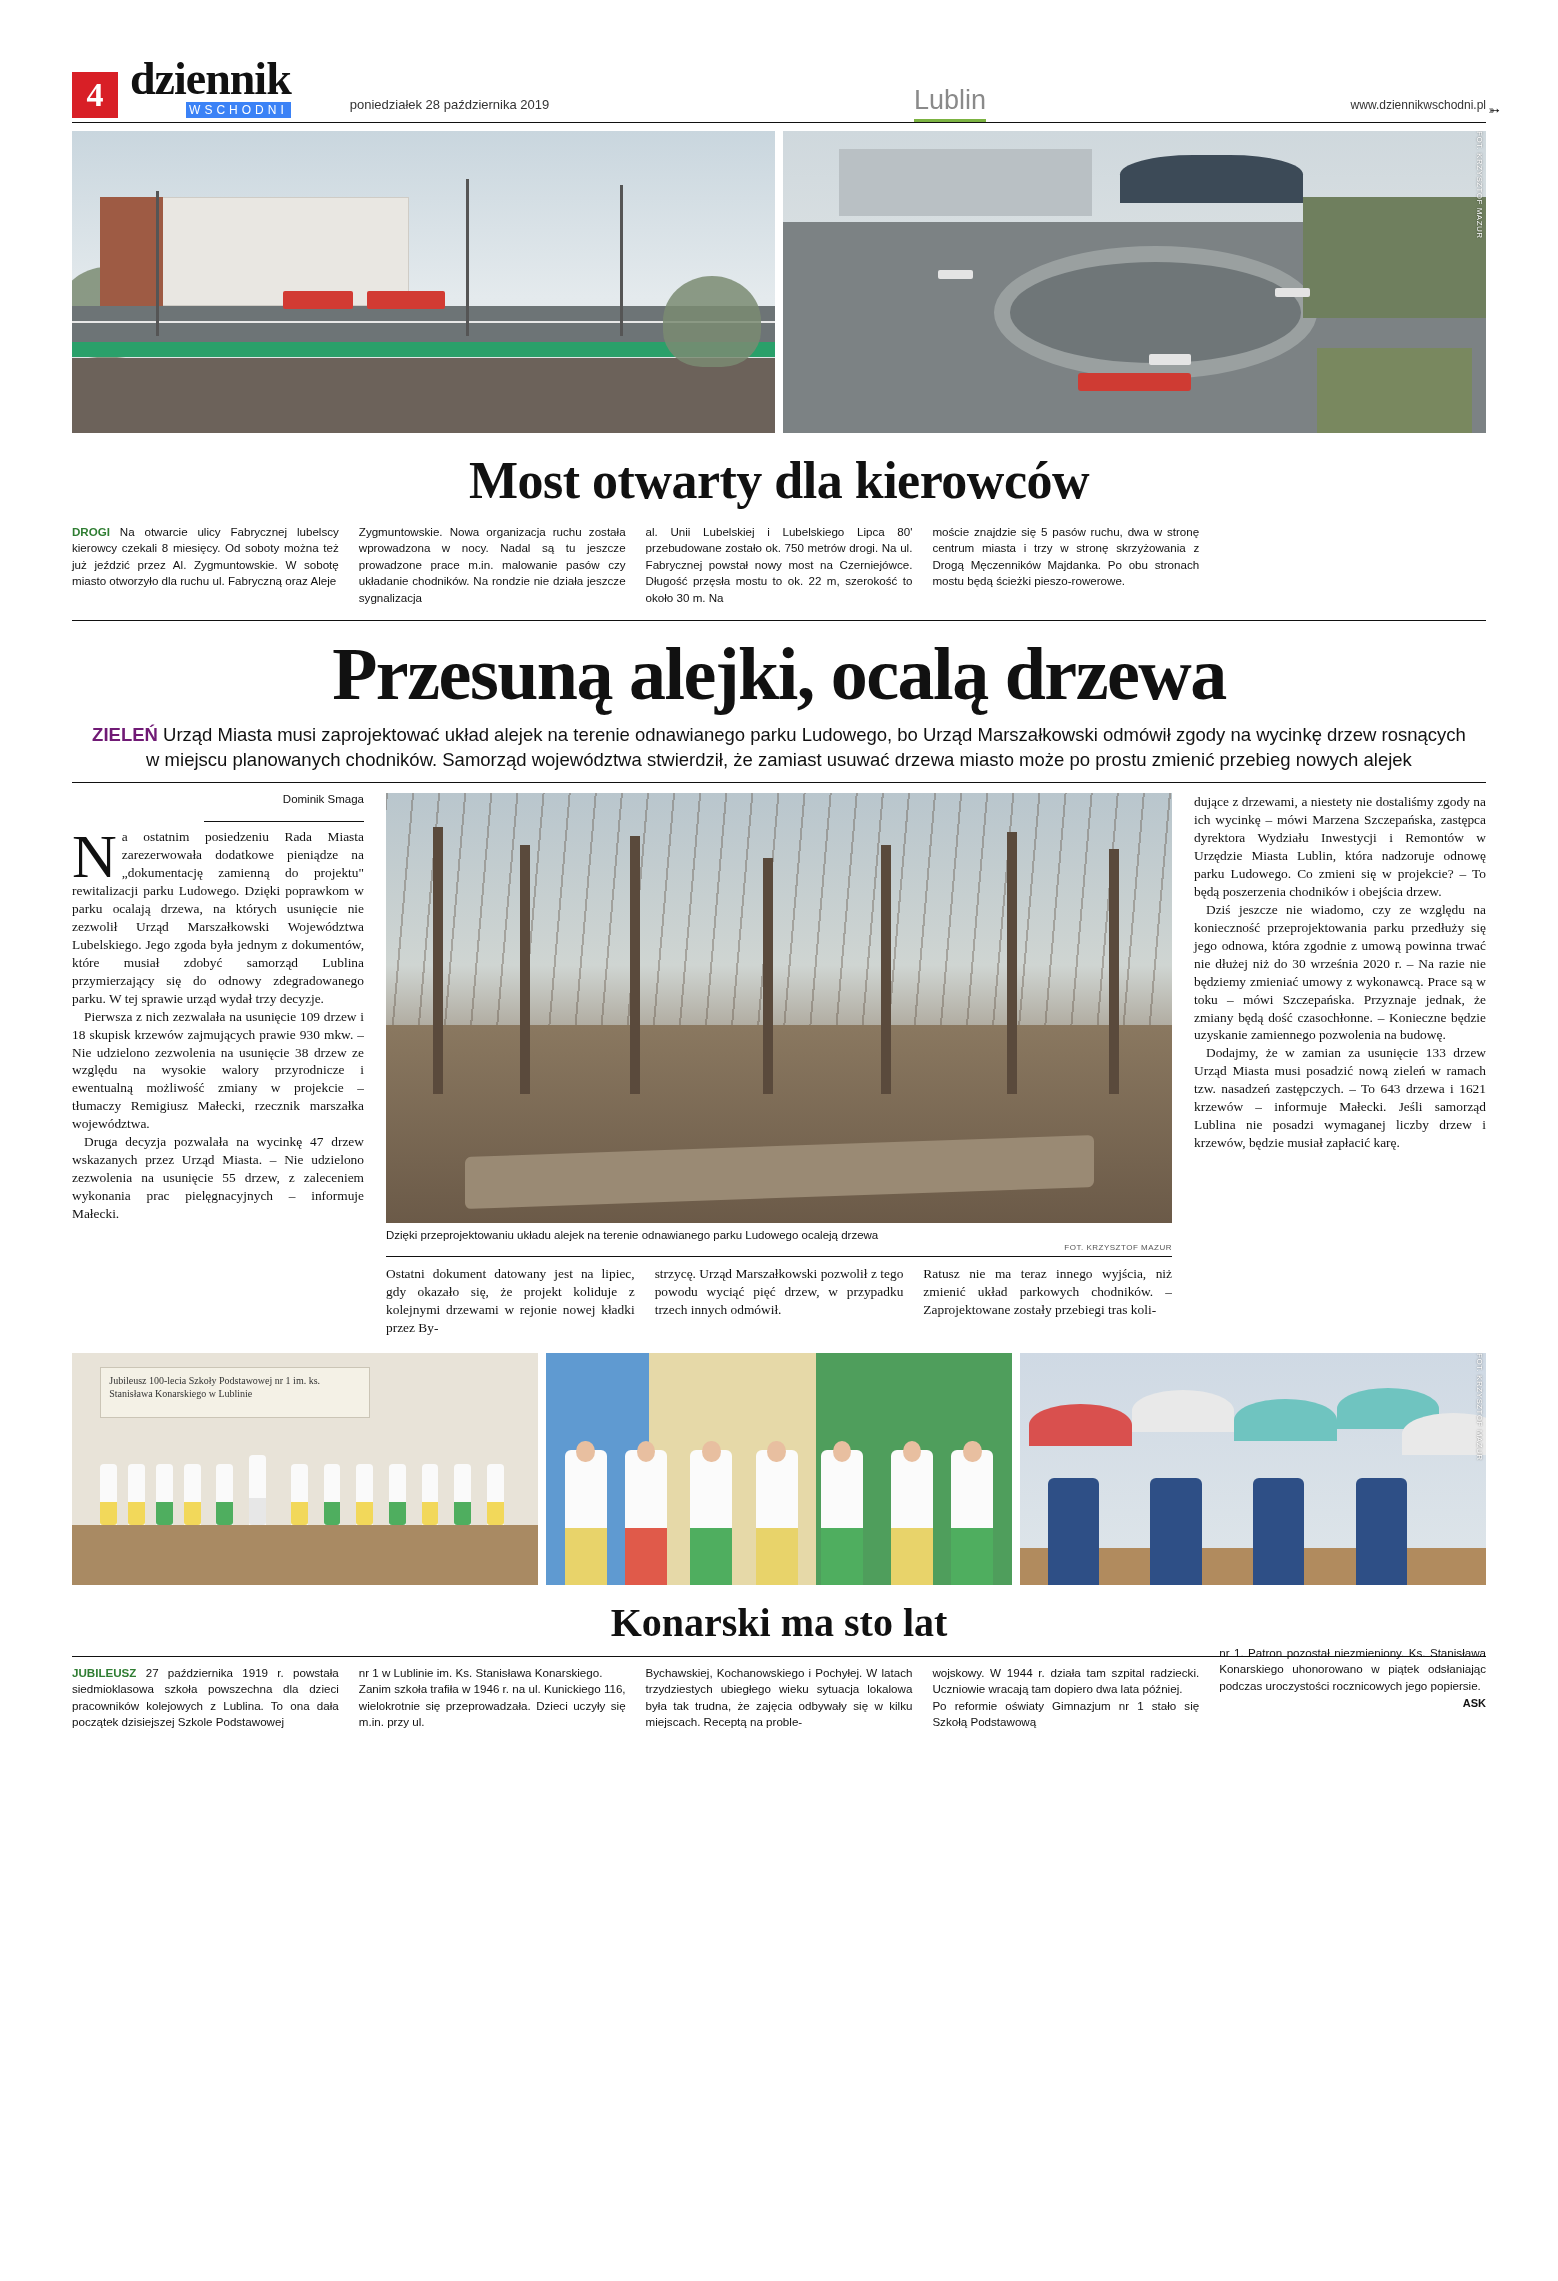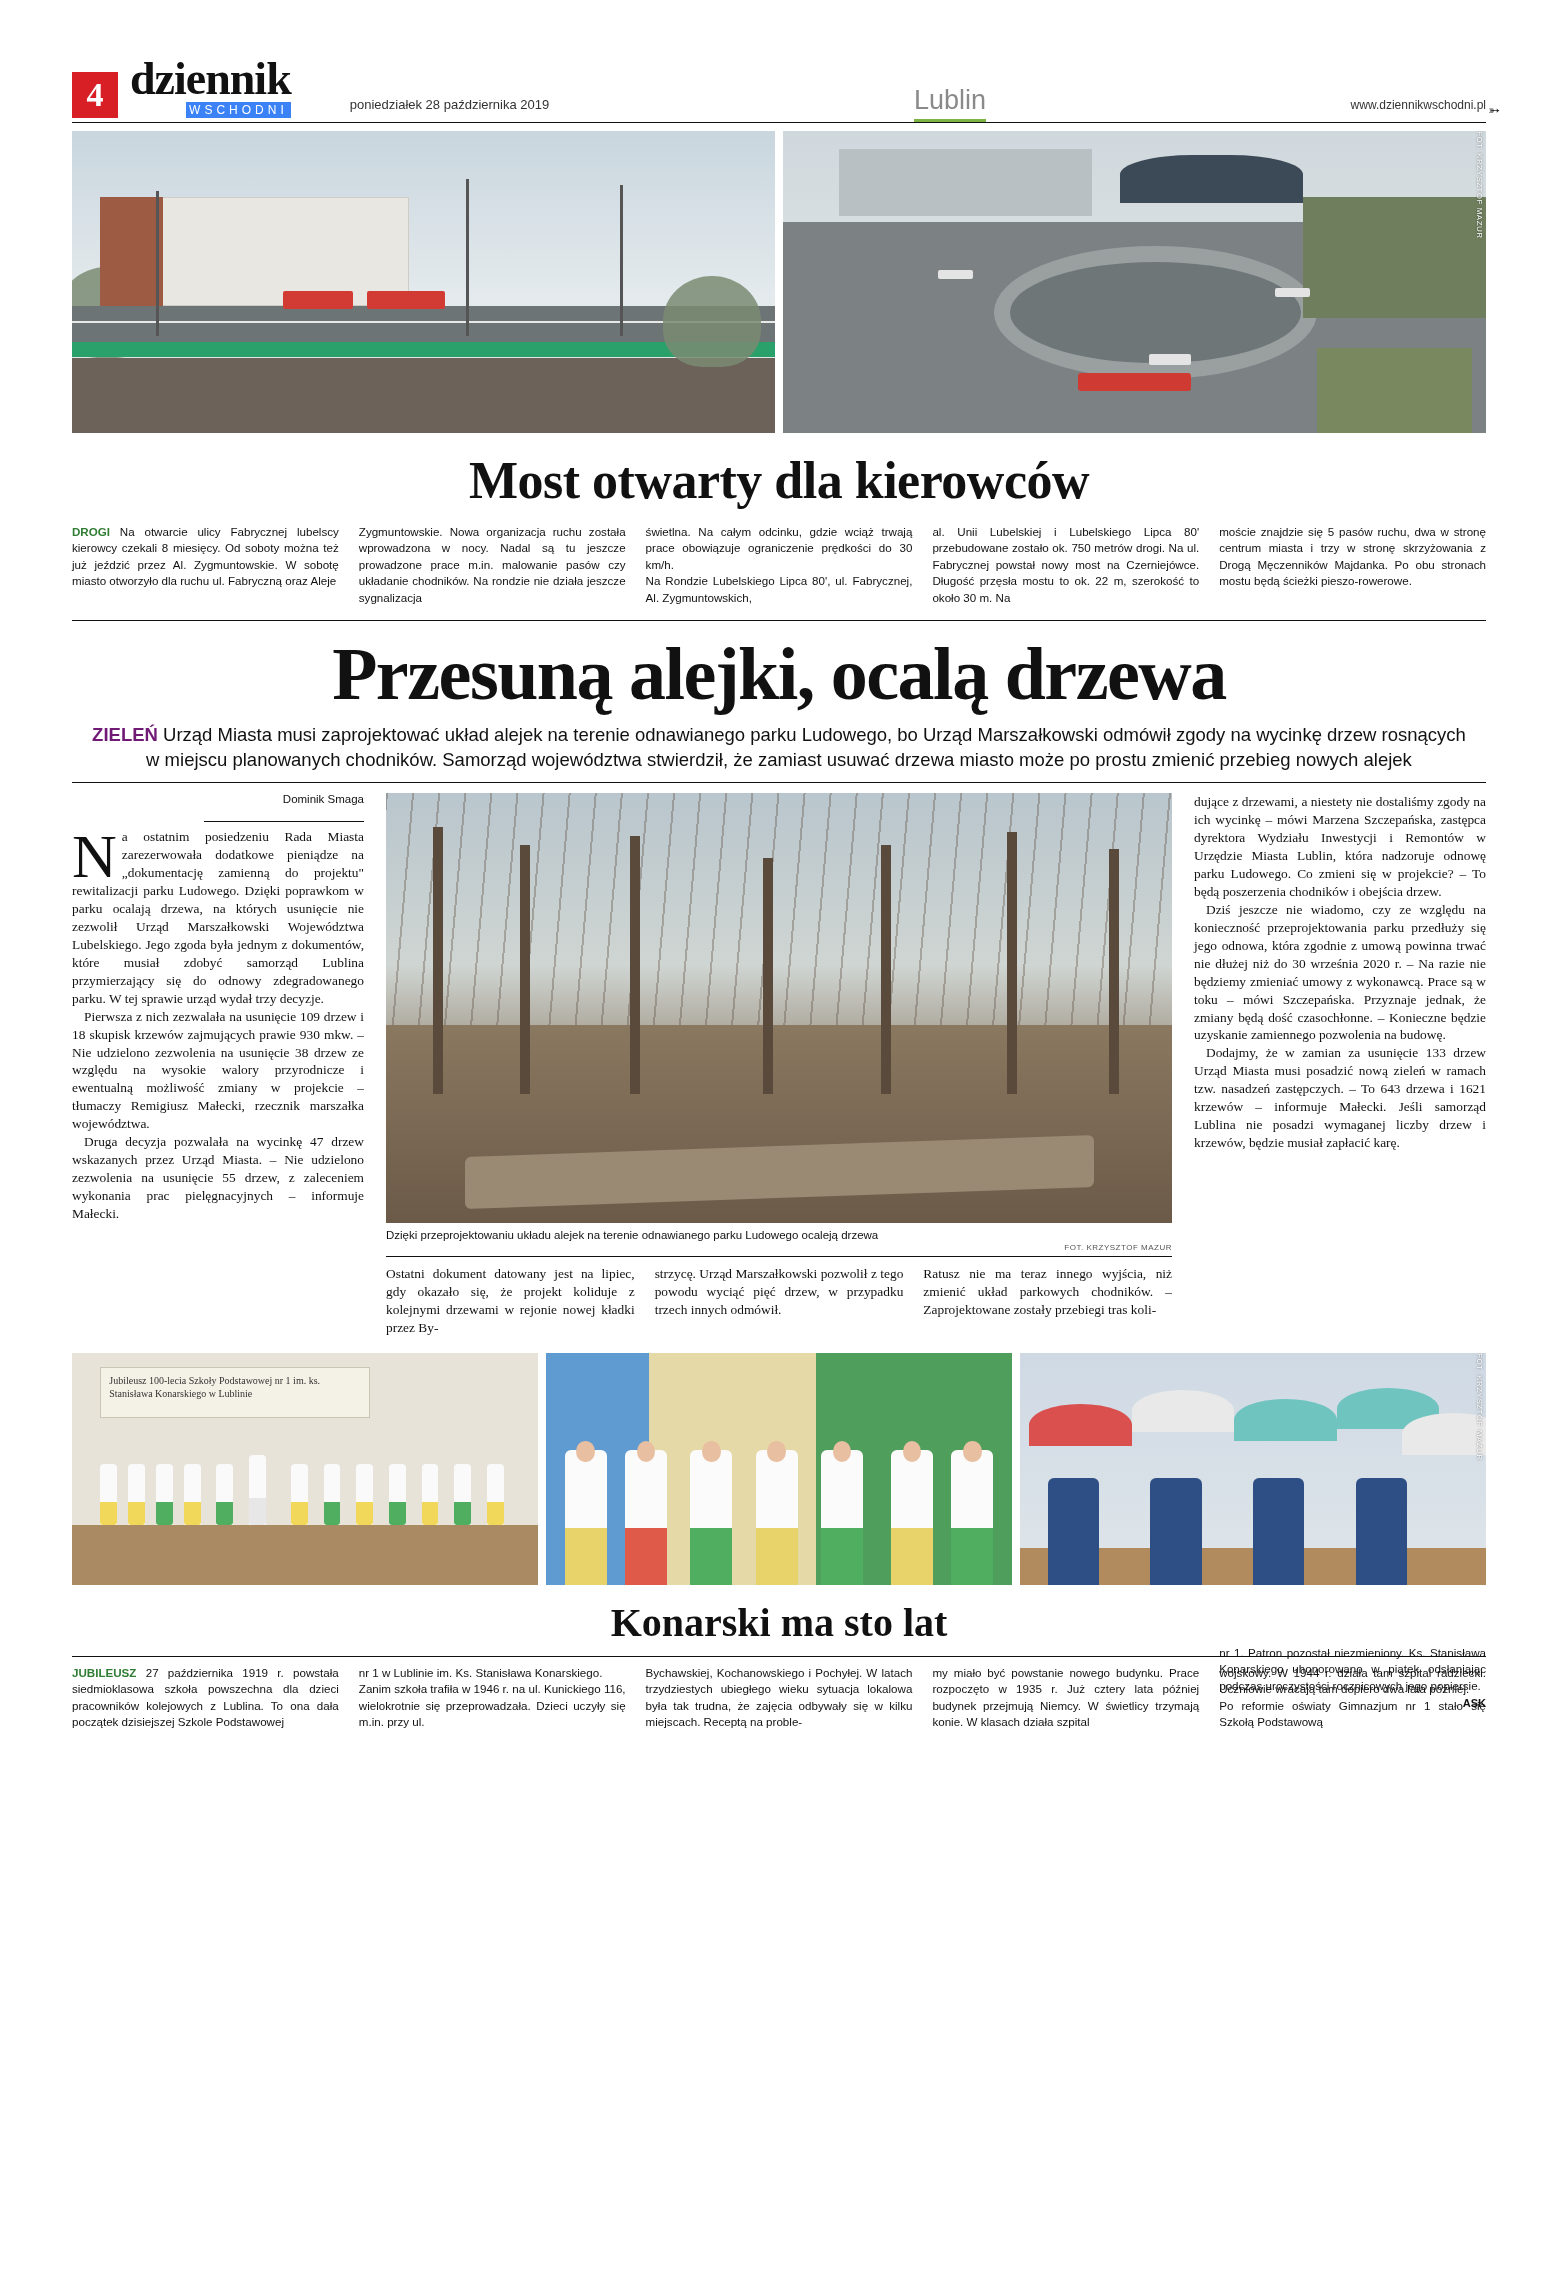--- a/index.html
+++ b/index.html
@@ -340,22 +340,20 @@
       <div class="ph2-car" style="left:52%; top:74%; width:6%; height:3.5%;"></div>
       <div class="credit">FOT. KRZYSZTOF MAZUR</div>
     </div>
   </div>
 
   <h1 class="head-main">Most otwarty dla kierowców</h1>
 
   <div class="cols5">
     <p><span class="kicker">DROGI</span> <span>Na otwarcie ulicy Fabrycznej lubelscy kierowcy czekali 8 miesięcy. Od soboty można też już jeździć przez Al. Zygmuntowskie. W sobotę miasto otworzyło dla ruchu ul. Fabryczną oraz Aleje</span></p>
     <p>Zygmuntowskie. Nowa organizacja ruchu została wprowadzona w nocy. Nadal są tu jeszcze prowadzone prace m.in. malowanie pasów czy układanie chodników. Na rondzie nie działa jeszcze sygnalizacja</p>
-    <p style="white-space:pre-line">świetlna. Na całym odcinku, gdzie wciąż trwają prace obowiązuje ograniczenie prędkości do 30 km/h.
-Na Rondzie Lubelskiego Lipca 80', ul. Fabrycznej, Al. Zygmuntowskich,</p>
     <p>al. Unii Lubelskiej i Lubelskiego Lipca 80' przebudowane zostało ok. 750 metrów drogi. Na ul. Fabrycznej powstał nowy most na Czerniejówce. Długość przęsła mostu to ok. 22 m, szerokość to około 30 m. Na</p>
     <p>moście znajdzie się 5 pasów ruchu, dwa w stronę centrum miasta i trzy w stronę skrzyżowania z Drogą Męczenników Majdanka. Po obu stronach mostu będą ścieżki pieszo-rowerowe.</p>
   </div>
   <div class="rule-after-lead"></div>
 
   <h2 class="head-big">Przesuną alejki, ocalą drzewa</h2>
   <div class="deck">
     <span class="kicker-green">ZIELEŃ</span>
     <span>Urząd Miasta musi zaprojektować układ alejek na terenie odnawianego parku Ludowego, bo Urząd Marszałkowski odmówił zgody na wycinkę drzew rosnących w miejscu planowanych chodników. Samorząd województwa stwierdził, że zamiast usuwać drzewa miasto może po prostu zmienić przebieg nowych alejek</span>
   </div>
@@ -507,23 +505,20 @@
       <p><span class="kicker">JUBILEUSZ</span> <span>27 października 1919 r. powstała siedmioklasowa szkoła powszechna dla dzieci pracowników kolejowych z Lublina. To ona dała początek dzisiejszej Szkole Podstawowej</span></p>
     </div>
     <div>
       <p style="white-space:pre-line">nr 1 w Lublinie im. Ks. Stanisława Konarskiego.
 Zanim szkoła trafiła w 1946 r. na ul. Kunickiego 116, wielokrotnie się przeprowadzała. Dzieci uczyły się m.in. przy ul.</p>
     </div>
     <div>
       <p>Bychawskiej, Kochanowskiego i Pochyłej. W latach trzydziestych ubiegłego wieku sytuacja lokalowa była tak trudna, że zajęcia odbywały się w kilku miejscach. Receptą na proble-</p>
     </div>
     <div>
-      <p>my miało być powstanie nowego budynku. Prace rozpoczęto w 1935 r. Już cztery lata później budynek przejmują Niemcy. W świetlicy trzymają konie. W klasach działa szpital</p>
-    </div>
-    <div>
       <p style="white-space:pre-line">wojskowy. W 1944 r. działa tam szpital radziecki. Uczniowie wracają tam dopiero dwa lata później.
 Po reformie oświaty Gimnazjum nr 1 stało się Szkołą Podstawową</p>
     </div>
   </div>
   <div class="cols5-bottom" style="margin-top:0">
     <div></div>
       <div></div>
       <div></div>
       <div></div>
     <div style="margin-top:-86px">

